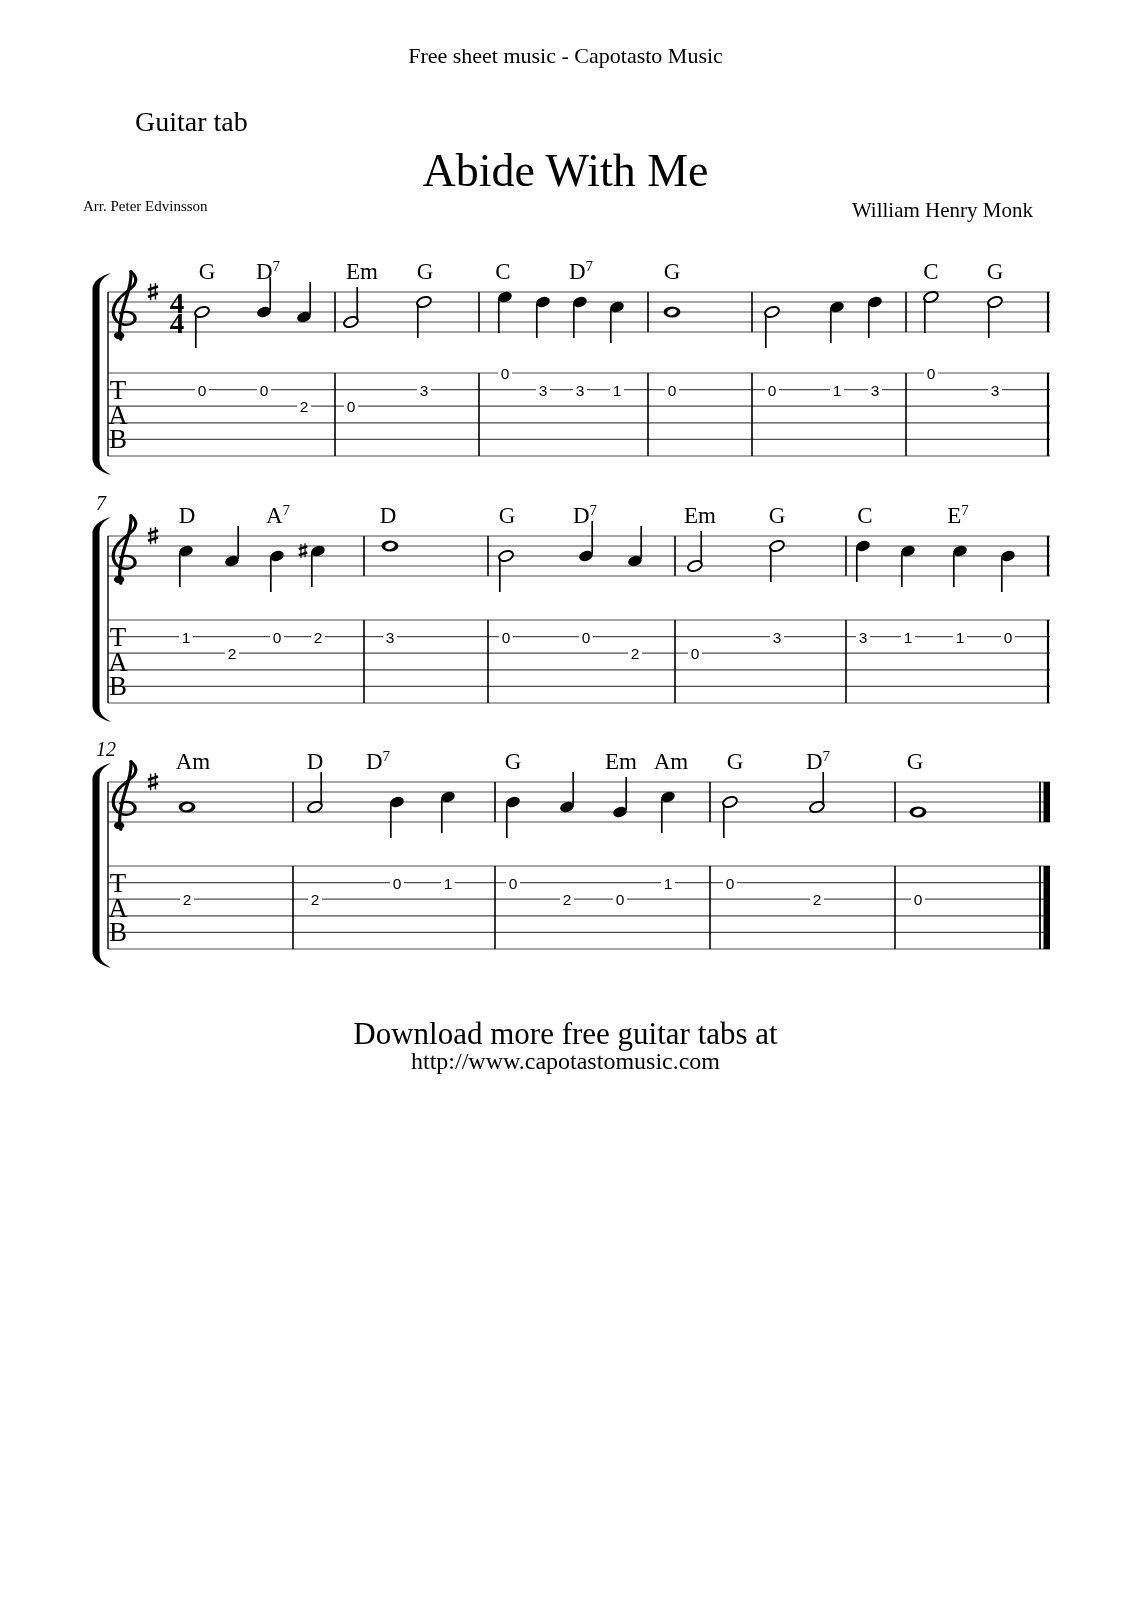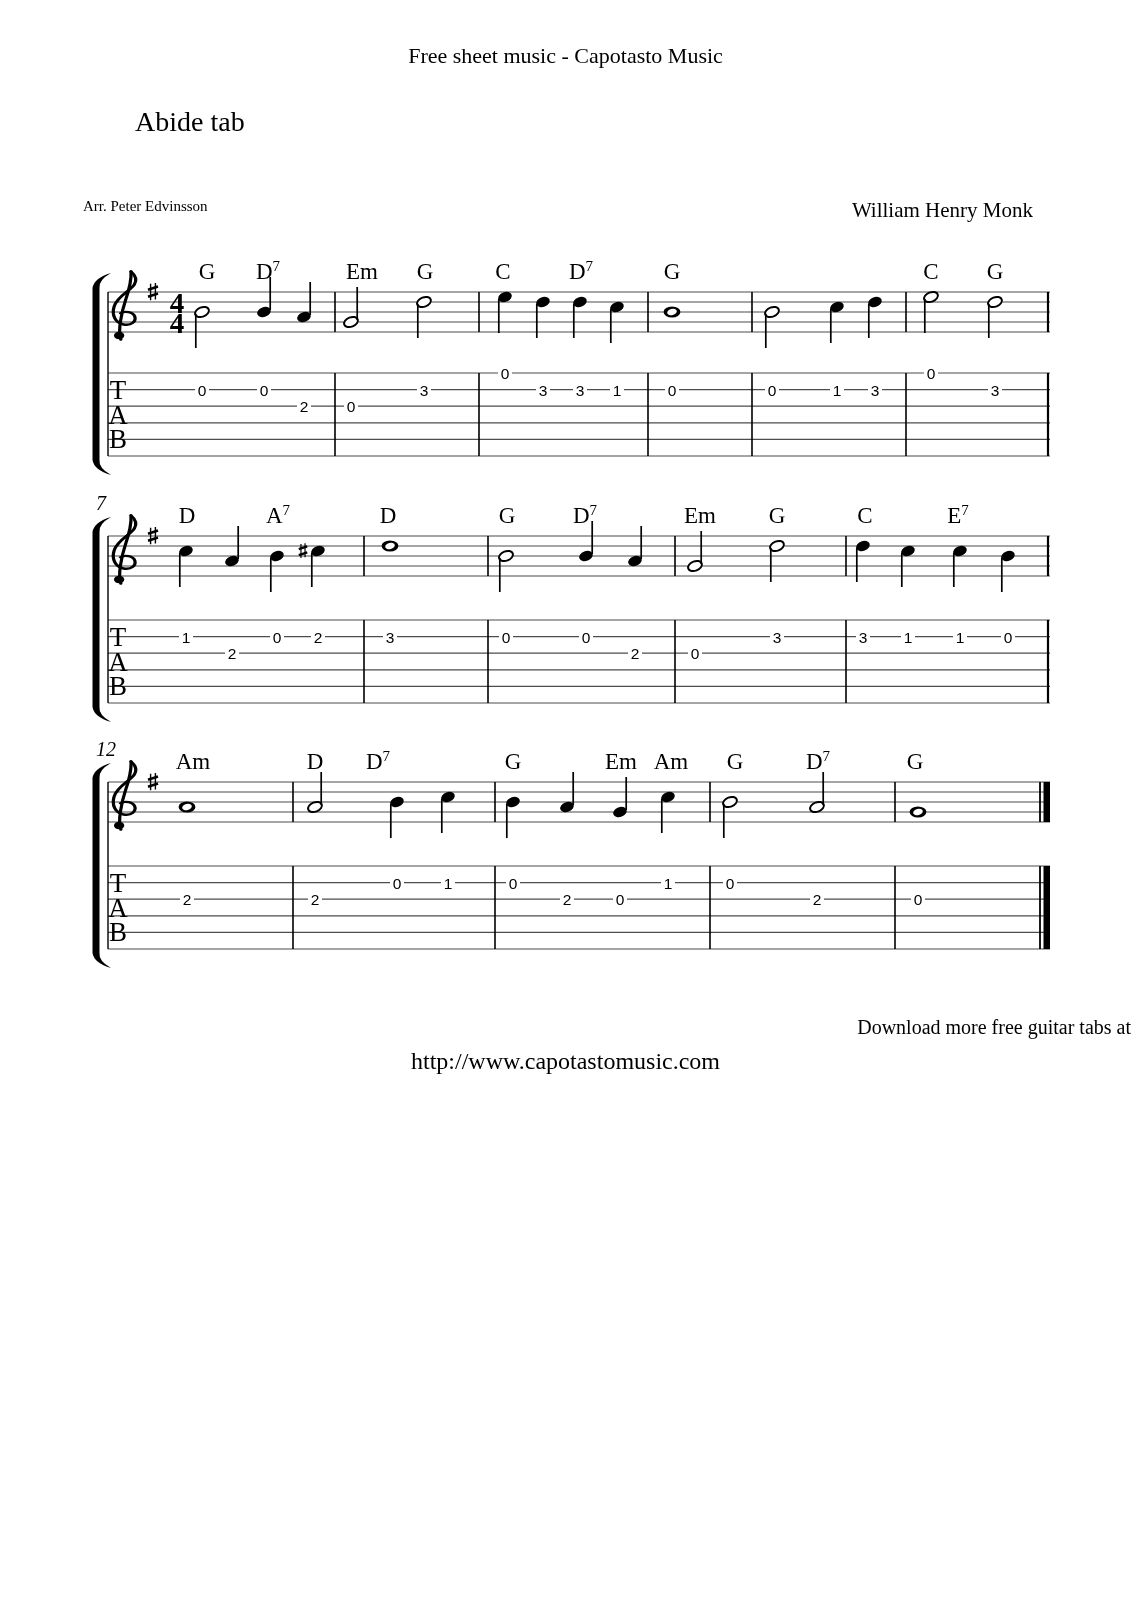--- a/index.html
+++ b/index.html
@@ -4,31 +4,32 @@
 <style>
   html,body{margin:0;padding:0;background:#fff;}
   .page{position:relative;width:1131px;height:1332px;background:#fff;overflow:hidden;
         font-family:"Liberation Serif", serif;color:#000;}
   .center-line{position:absolute;left:0;width:1131px;text-align:center;}
   .hdr{top:43px;font-size:22px;}
   .title{top:144px;font-size:46px;}
   .doc-type{position:absolute;left:135px;top:106px;font-size:28px;}
   .arranger{position:absolute;left:83px;top:198px;font-size:15px;}
   .composer{position:absolute;right:98px;top:198px;font-size:21px;}
-  .footer1{top:1016px;font-size:20px;text-align:right;}
+  .footer1{top:1016px;font-size:31px;}
   .footer2{top:1048px;font-size:24px;}
   svg text{font-family:"Liberation Serif", serif;}
   svg .tabnum{font-family:"Liberation Sans", sans-serif;}
 </style>
 </head>
 <body>
 
 <div class="page">
   <div class="center-line hdr">Free sheet music - Capotasto Music</div>
-  <div class="doc-type">Abide tab</div>
+  <div class="doc-type">Guitar tab</div>
+  <div class="center-line title">Abide With Me</div>
   <div class="arranger">Arr. Peter Edvinsson</div>
   <div class="composer">William Henry Monk</div>
 
   <svg id="score-svg" width="1131" height="1600" viewBox="0 0 1131 1600" style="position:absolute;left:0;top:0;">
       <g>
         <line x1="108" y1="292" x2="1050" y2="292" stroke="#4d4d4d" stroke-width="1.2"></line>
         <line x1="108" y1="302" x2="1050" y2="302" stroke="#4d4d4d" stroke-width="1.2"></line>
         <line x1="108" y1="312" x2="1050" y2="312" stroke="#4d4d4d" stroke-width="1.2"></line>
         <line x1="108" y1="322" x2="1050" y2="322" stroke="#4d4d4d" stroke-width="1.2"></line>
         <line x1="108" y1="332" x2="1050" y2="332" stroke="#4d4d4d" stroke-width="1.2"></line>

